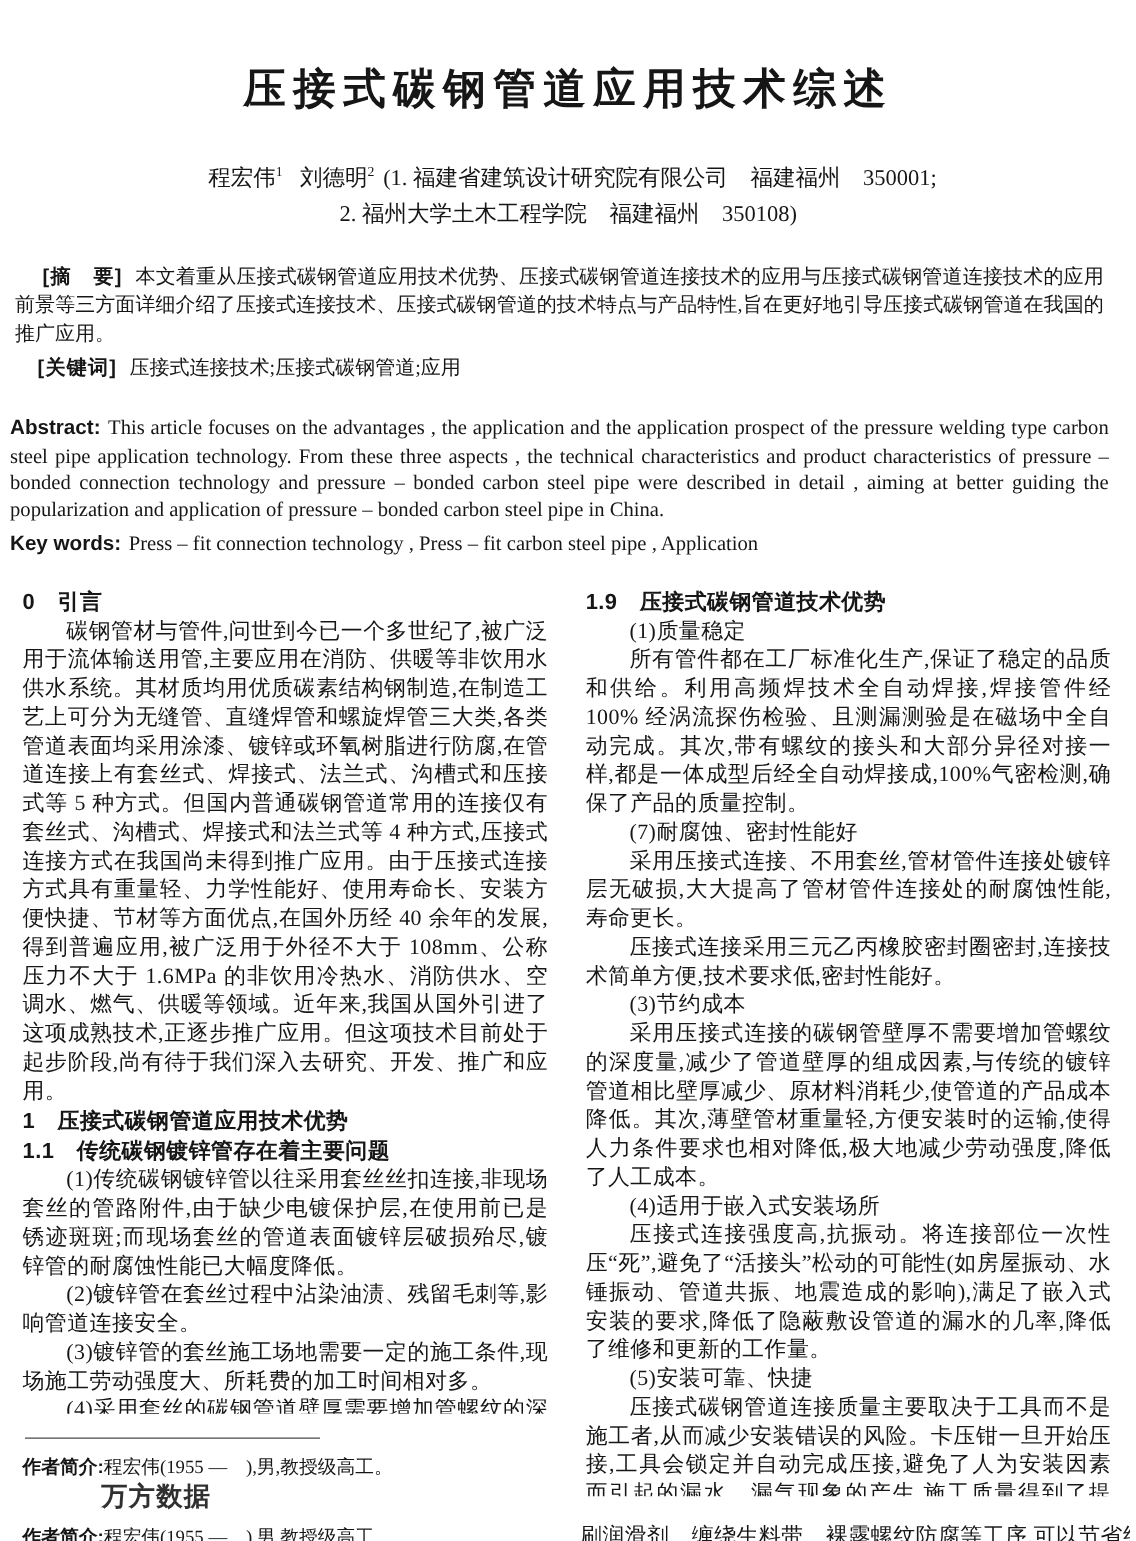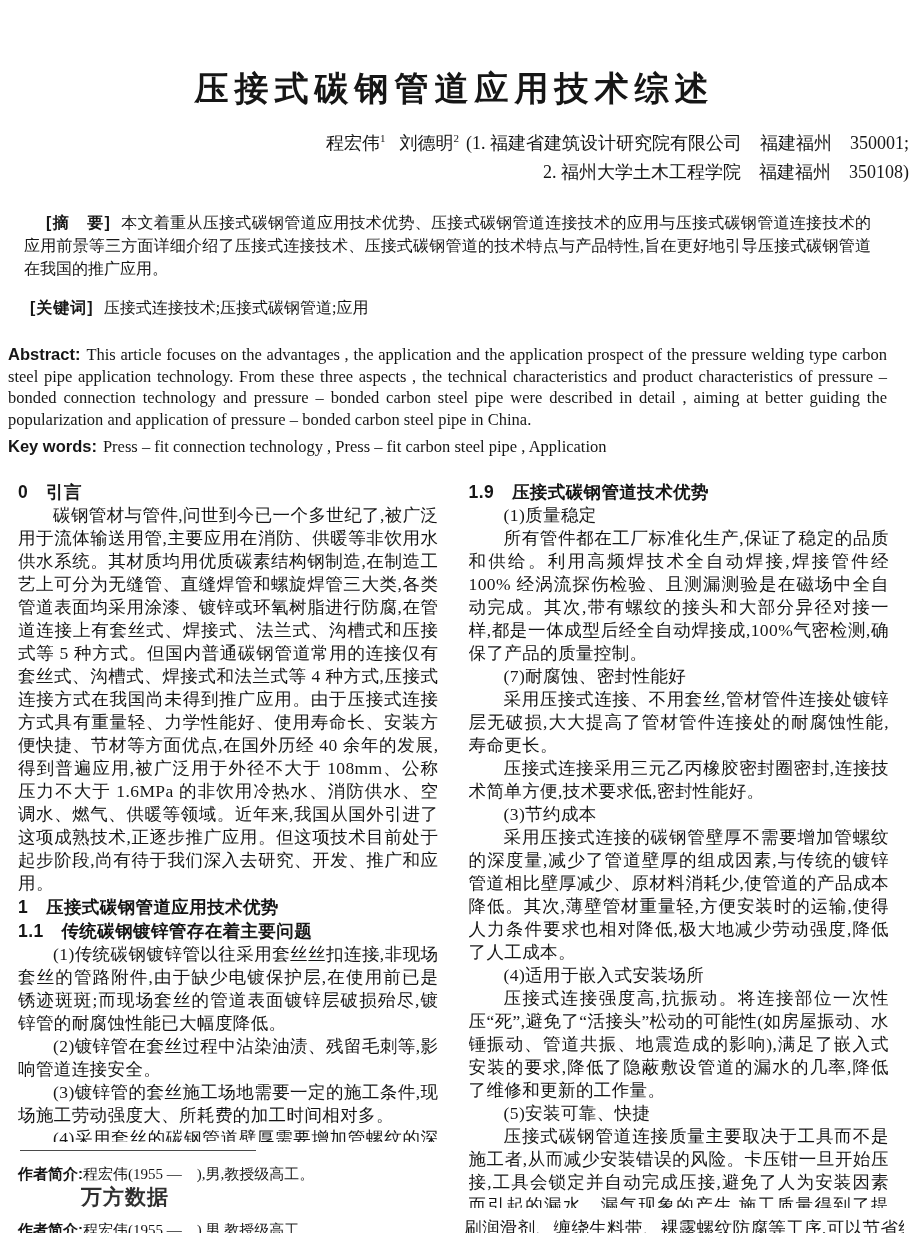--- a/index.html
+++ b/index.html
@@ -9,44 +9,44 @@
     width: 909px;
     height: 1233px;
     background: #ffffff;
     overflow: hidden;
     color: #161616;
     font-family: "Liberation Serif", "DejaVu Serif", serif;
   }
   
   .paper-title {
     margin: 0;
-    padding-top: 69px;
+    padding-top: 52px;
     text-align: center;
     font-size: 34px;
     font-weight: bold;
     letter-spacing: 6px;
     line-height: 40px;
     font-family: "Liberation Serif", "DejaVu Serif", serif;
   }
   .authors {
-    margin-top: 15px;
-    text-align: right;
+    margin-top: 32px;
+    text-align: center;
     font-size: 18px;
     line-height: 29px;
   }
   .authors sup { font-size: 11px; }
   .author-name { margin: 0 7px; }
   
   .abstract-cn {
     margin: 24px 22px 0 8px;
     font-size: 16px;
     line-height: 23px;
     text-align: justify;
   }
-  .abstract-cn .first-line { text-indent: 22px; margin: 16px; }
+  .abstract-cn .first-line { text-indent: 22px; margin: 4px; }
   .cn-label {
     font-weight: bold;
     font-family: "Liberation Sans", "DejaVu Sans", sans-serif;
     letter-spacing: 1px;
     margin-right: 10px;
   }
   .keywords-cn { margin: 0 22px 0 8px; text-indent: 22px; font-size: 16px; line-height: 24px; }
   
   .en-title {
     margin: 24px 0 0 0;

